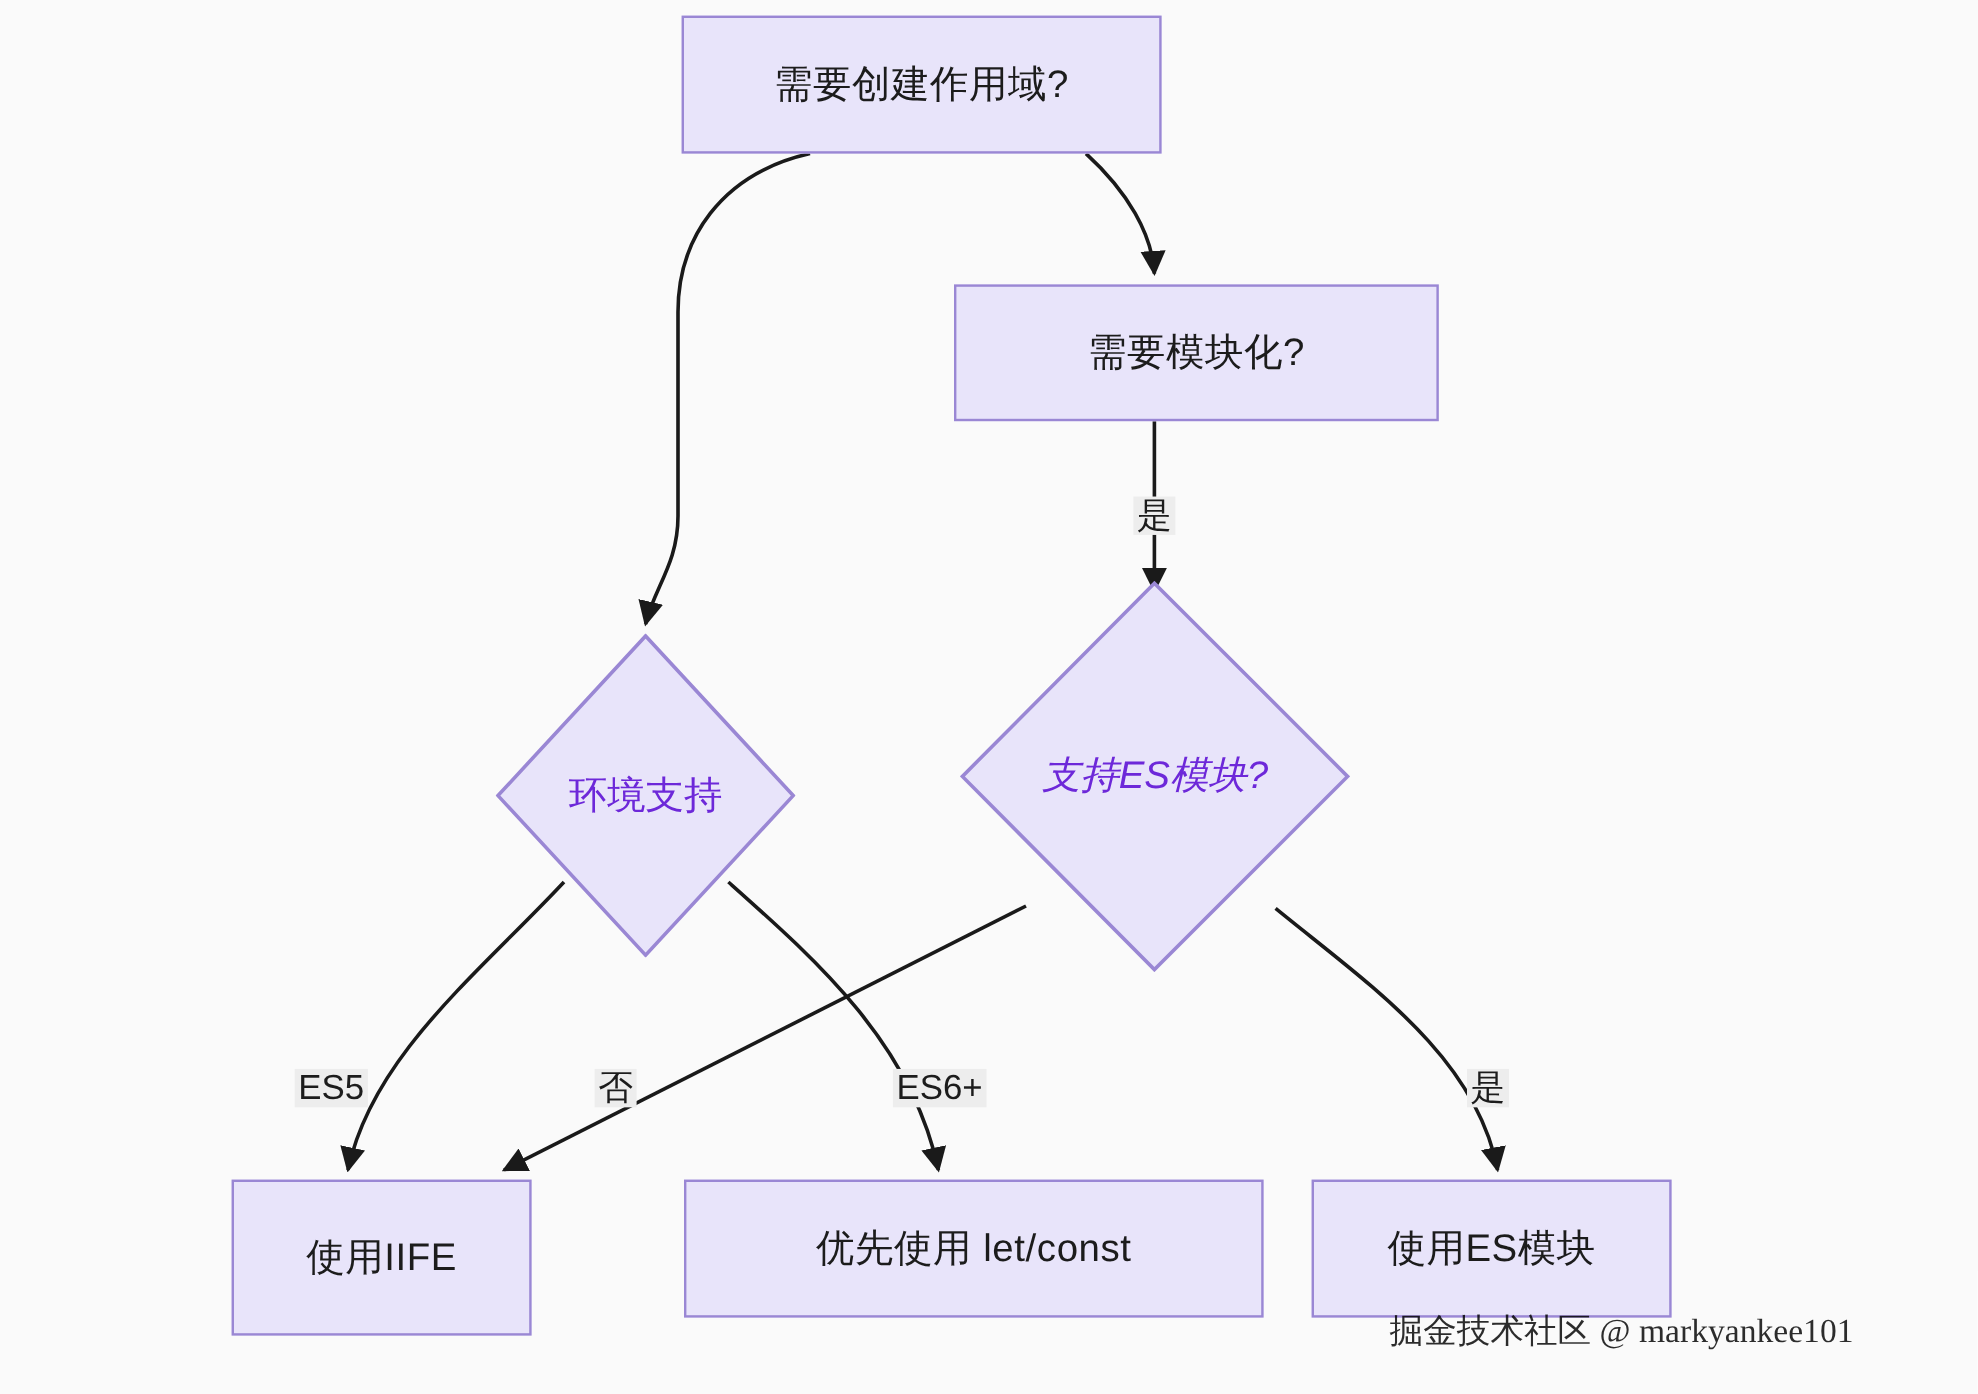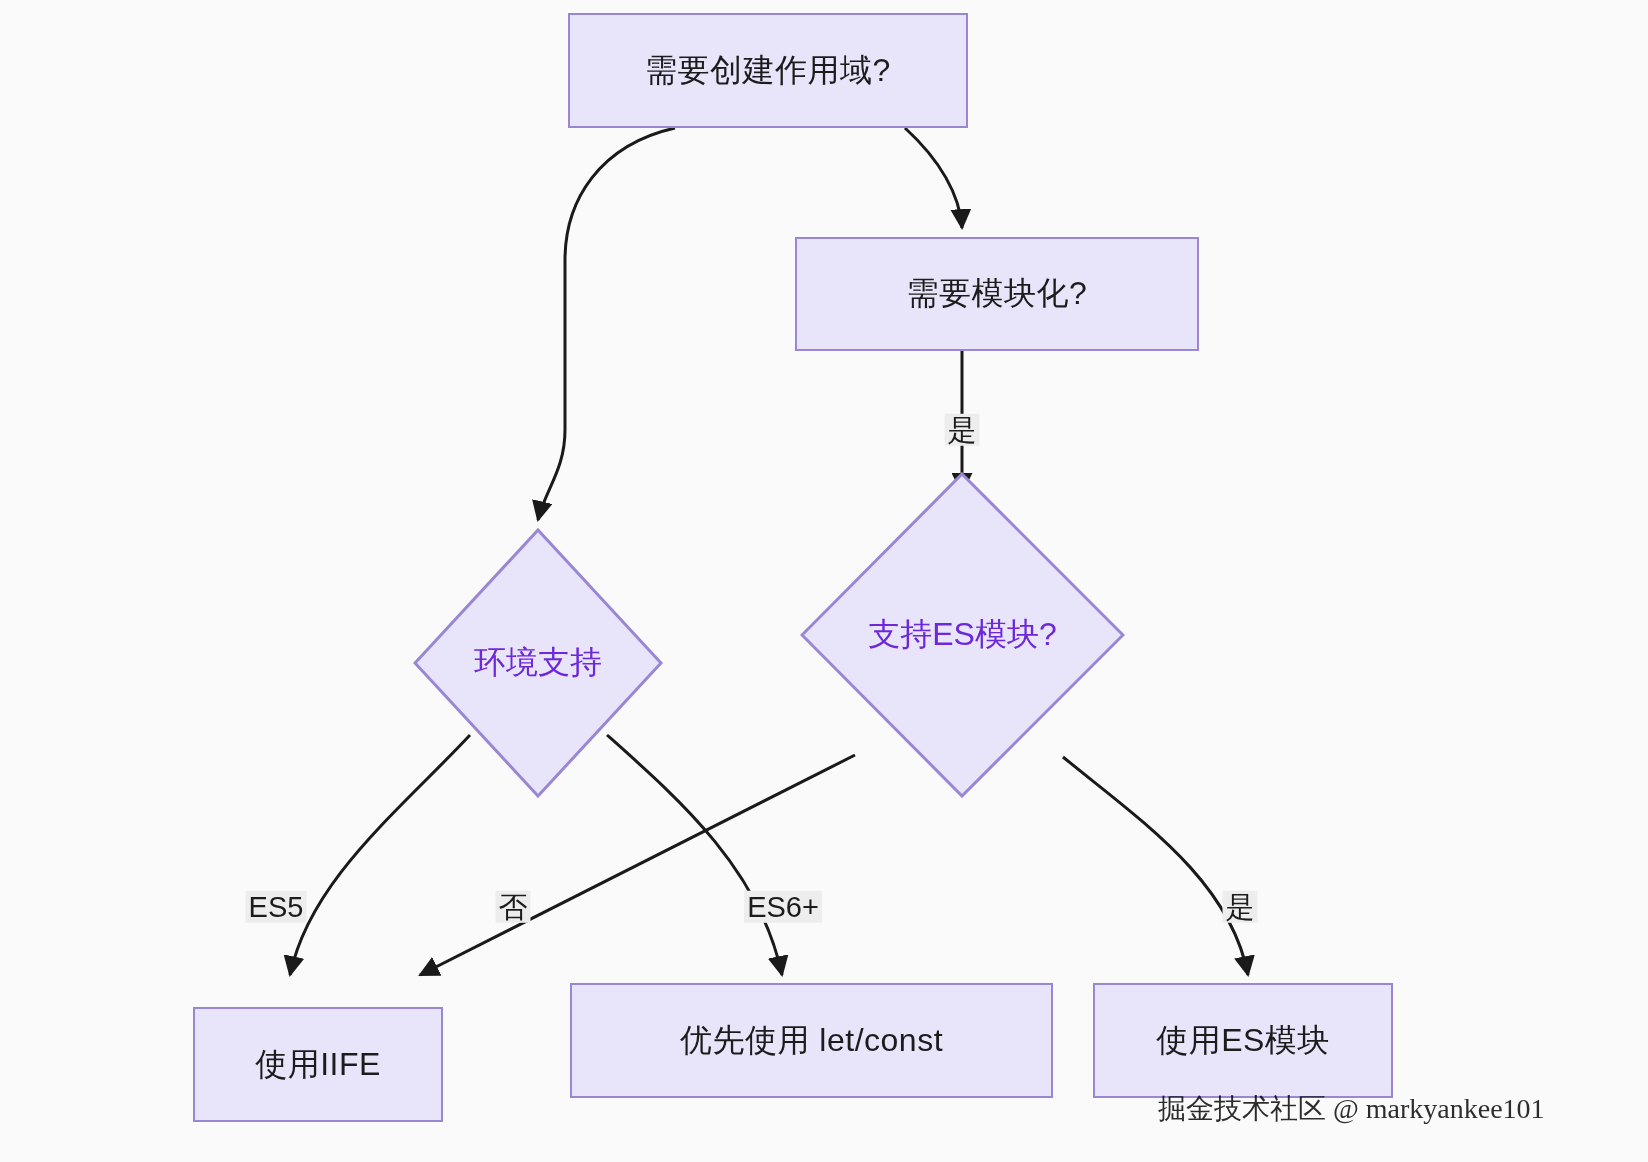--- a/index.html
+++ b/index.html
@@ -116,28 +116,28 @@
     <span class="node-label">需要模块化?</span>
   </div>
 
   <div class="diamond-wrap" style="left:413px; top:528px; width:250px; height:270px;">
     <svg class="diamond-shape" width="250" height="270" viewBox="0 0 250 270">
       <polygon points="125,2 248,135 125,268 2,135" fill="#e8e4fa" stroke="#9a87d4" stroke-width="3"></polygon>
     </svg>
     <div class="diamond-text">环境支持</div>
   </div>
 
-  <div class="diamond-wrap" style="left:800px; top:472px; width:325px; height:326px;">
+  <div class="diamond-wrap" style="left:800px; top:484px; width:325px; height:326px;font-style:italic;">
     <svg class="diamond-shape" width="325" height="326" viewBox="0 0 325 326">
       <polygon points="162,2 323,163 162,324 2,163" fill="#e8e4fa" stroke="#9a87d4" stroke-width="3"></polygon>
     </svg>
     <div class="diamond-text">支持ES模块?</div>
   </div>
 
-  <div class="node rect" style="left:193px; top:983px; width:250px; height:115px;margin-top:24px;">
+  <div class="node rect" style="left:193px; top:983px; width:250px; height:130px;">
     <span class="node-label">使用IIFE</span>
   </div>
 
   <div class="node rect" style="left:570px; top:983px; width:483px; height:115px;">
     <span class="node-label">优先使用 let/const</span>
   </div>
 
   <div class="node rect" style="left:1093px; top:983px; width:300px; height:115px;">
     <span class="node-label">使用ES模块</span>
   </div>

